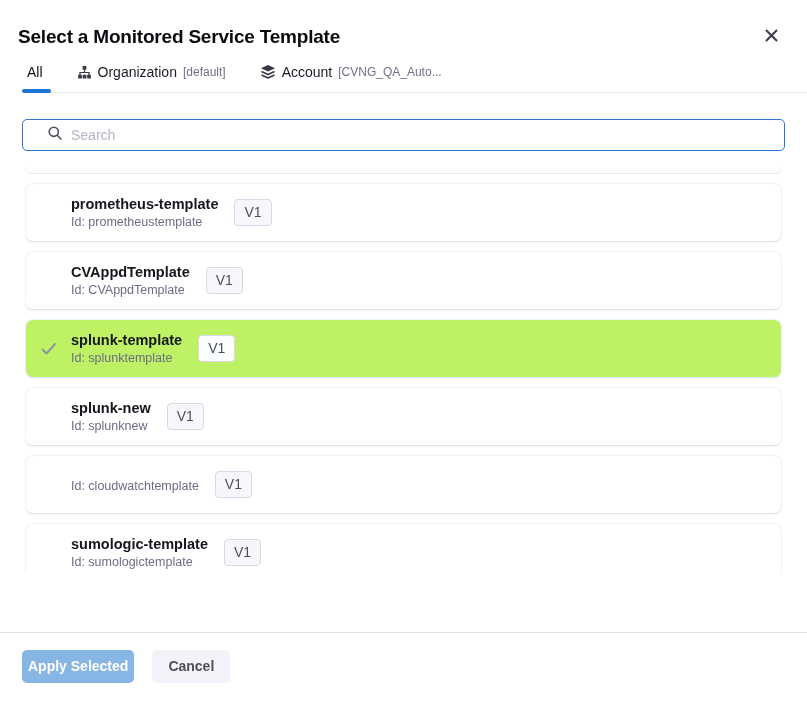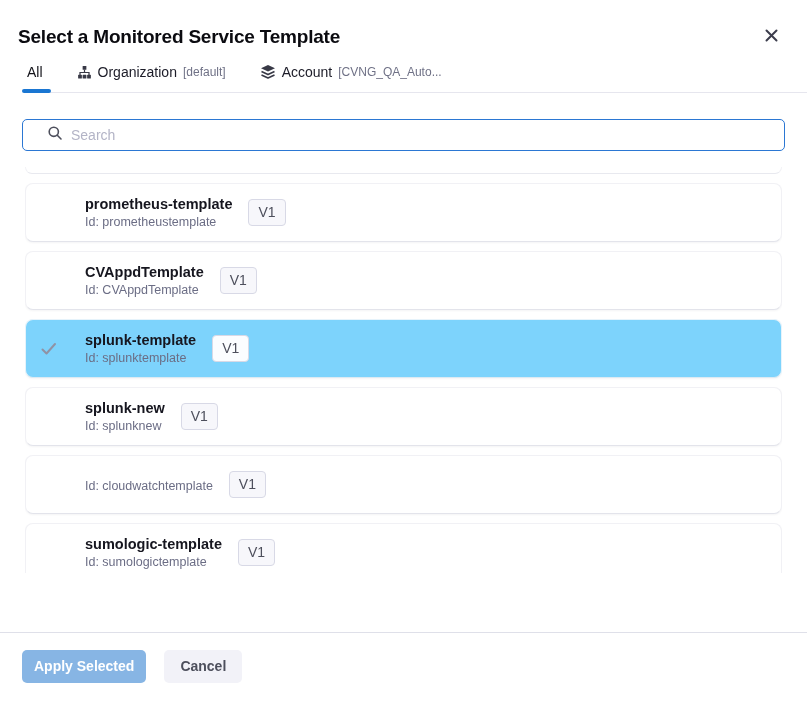--- a/index.html
+++ b/index.html
@@ -20,32 +20,32 @@
   .tab.active::after { content:""; position:absolute; left:-3px; right:-6px; bottom:-1px; height:4px; border-radius:3px; background:#1a76d2; }
 
   .search-wrap { margin:26px 22px 0 22px; height:32px; border:1px solid #2b77d3; border-radius:5px; display:flex; align-items:center; padding:0 24px; background:#fff; }
   .search-wrap input { border:none; outline:none; flex:1; font-size:14px; margin-left:8px; color:#1c1c28; font-family:inherit; background:transparent; }
   .search-wrap input::placeholder { color:#b3b4c6; }
 
   .list { margin:16px 25px 0 25px; height:406px; overflow:hidden; }
   .card-sliver { height:7px; border:1px solid #f2f2f6; border-top:none; border-bottom:1px solid #e8e9ef; border-radius:0 0 8px 8px; margin-bottom:9px; }
   .row { position:relative; display:flex; align-items:center; height:59px; margin-bottom:9px; background:#fff;
          border:1px solid #f1f1f5; border-bottom-color:#e3e4eb; border-radius:8px;
-         box-shadow:0 1px 2px rgba(40,41,61,0.05); padding-left:59px; cursor:pointer; }
-  .row.selected { background:#7dd3fc; border-color:#e6f3fb; border-bottom-color:#dceaf3; }
+         box-shadow:0 1px 2px rgba(40,41,61,0.05); padding-left:45px; cursor:pointer; }
+  .row.selected { background:#bef264; border-color:#e6f3fb; border-bottom-color:#dceaf3; }
   .row .check { position:absolute; left:15px; top:50%; transform:translateY(-50%); display:flex; }
   .row-text { display:flex; flex-direction:column; }
   .row-name { font-size:14.5px; font-weight:700; color:#16161f; }
   .row-id { font-size:12.5px; color:#6b6d85; margin-top:3px; }
   .badge { margin-left:16px; font-size:14px; color:#4d4f5c; background:#f7f7fb; border:1px solid #d8d9e6; border-radius:4px; padding:3px 9px; line-height:1.4; }
   .row.selected .badge { background:#fbfdff; }
 
   .footer-divider { height:1px; background:#dfe0e9; margin-top:59px; }
   .footer { display:flex; align-items:center; gap:18px; padding:17px 0 0 22px; }
-  .btn { font-family:inherit; font-size:14px; font-weight:700; border:none; border-radius:5px; padding:8px 12px; cursor:pointer; line-height:1.2; }
+  .btn { font-family:inherit; font-size:14px; font-weight:700; border:none; border-radius:5px; padding:8px 6px; cursor:pointer; line-height:1.2; }
   .btn-apply { background:#87b5e4; color:#ffffff; }
   .btn-cancel { background:#f2f2f8; color:#4d4f5c; padding:8px 16px; }
 </style>
 </head>
 <body>
 
 <div>
 
   <div class="header">
     <div class="title">Select a Monitored Service Template</div>

